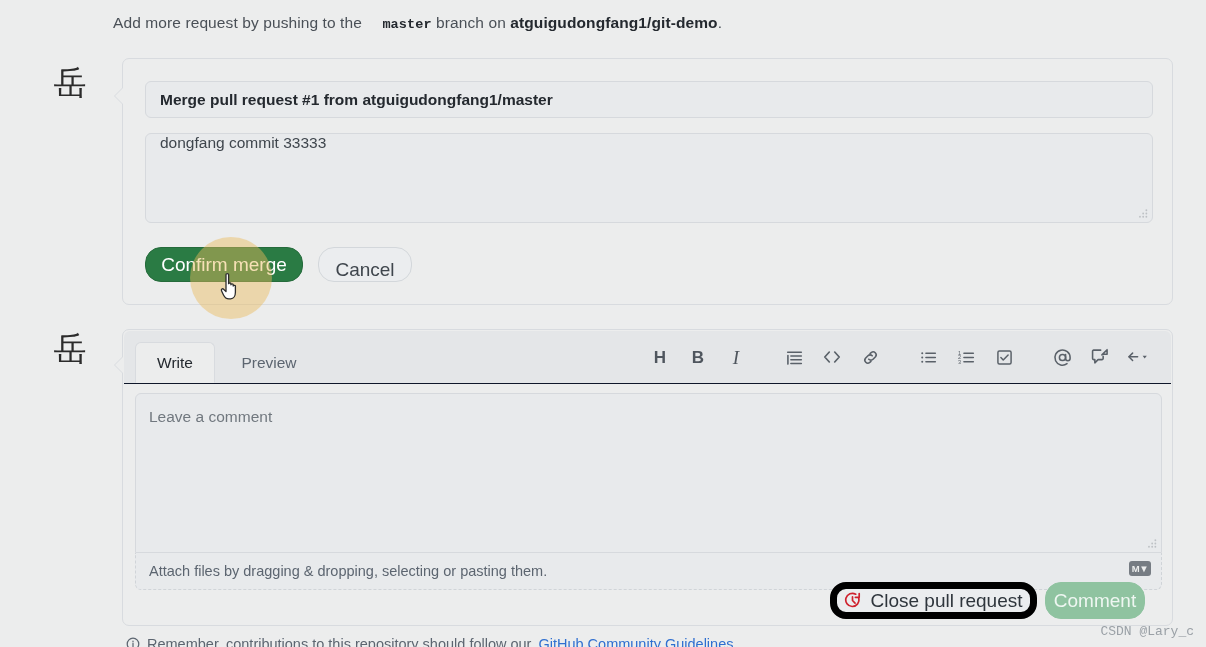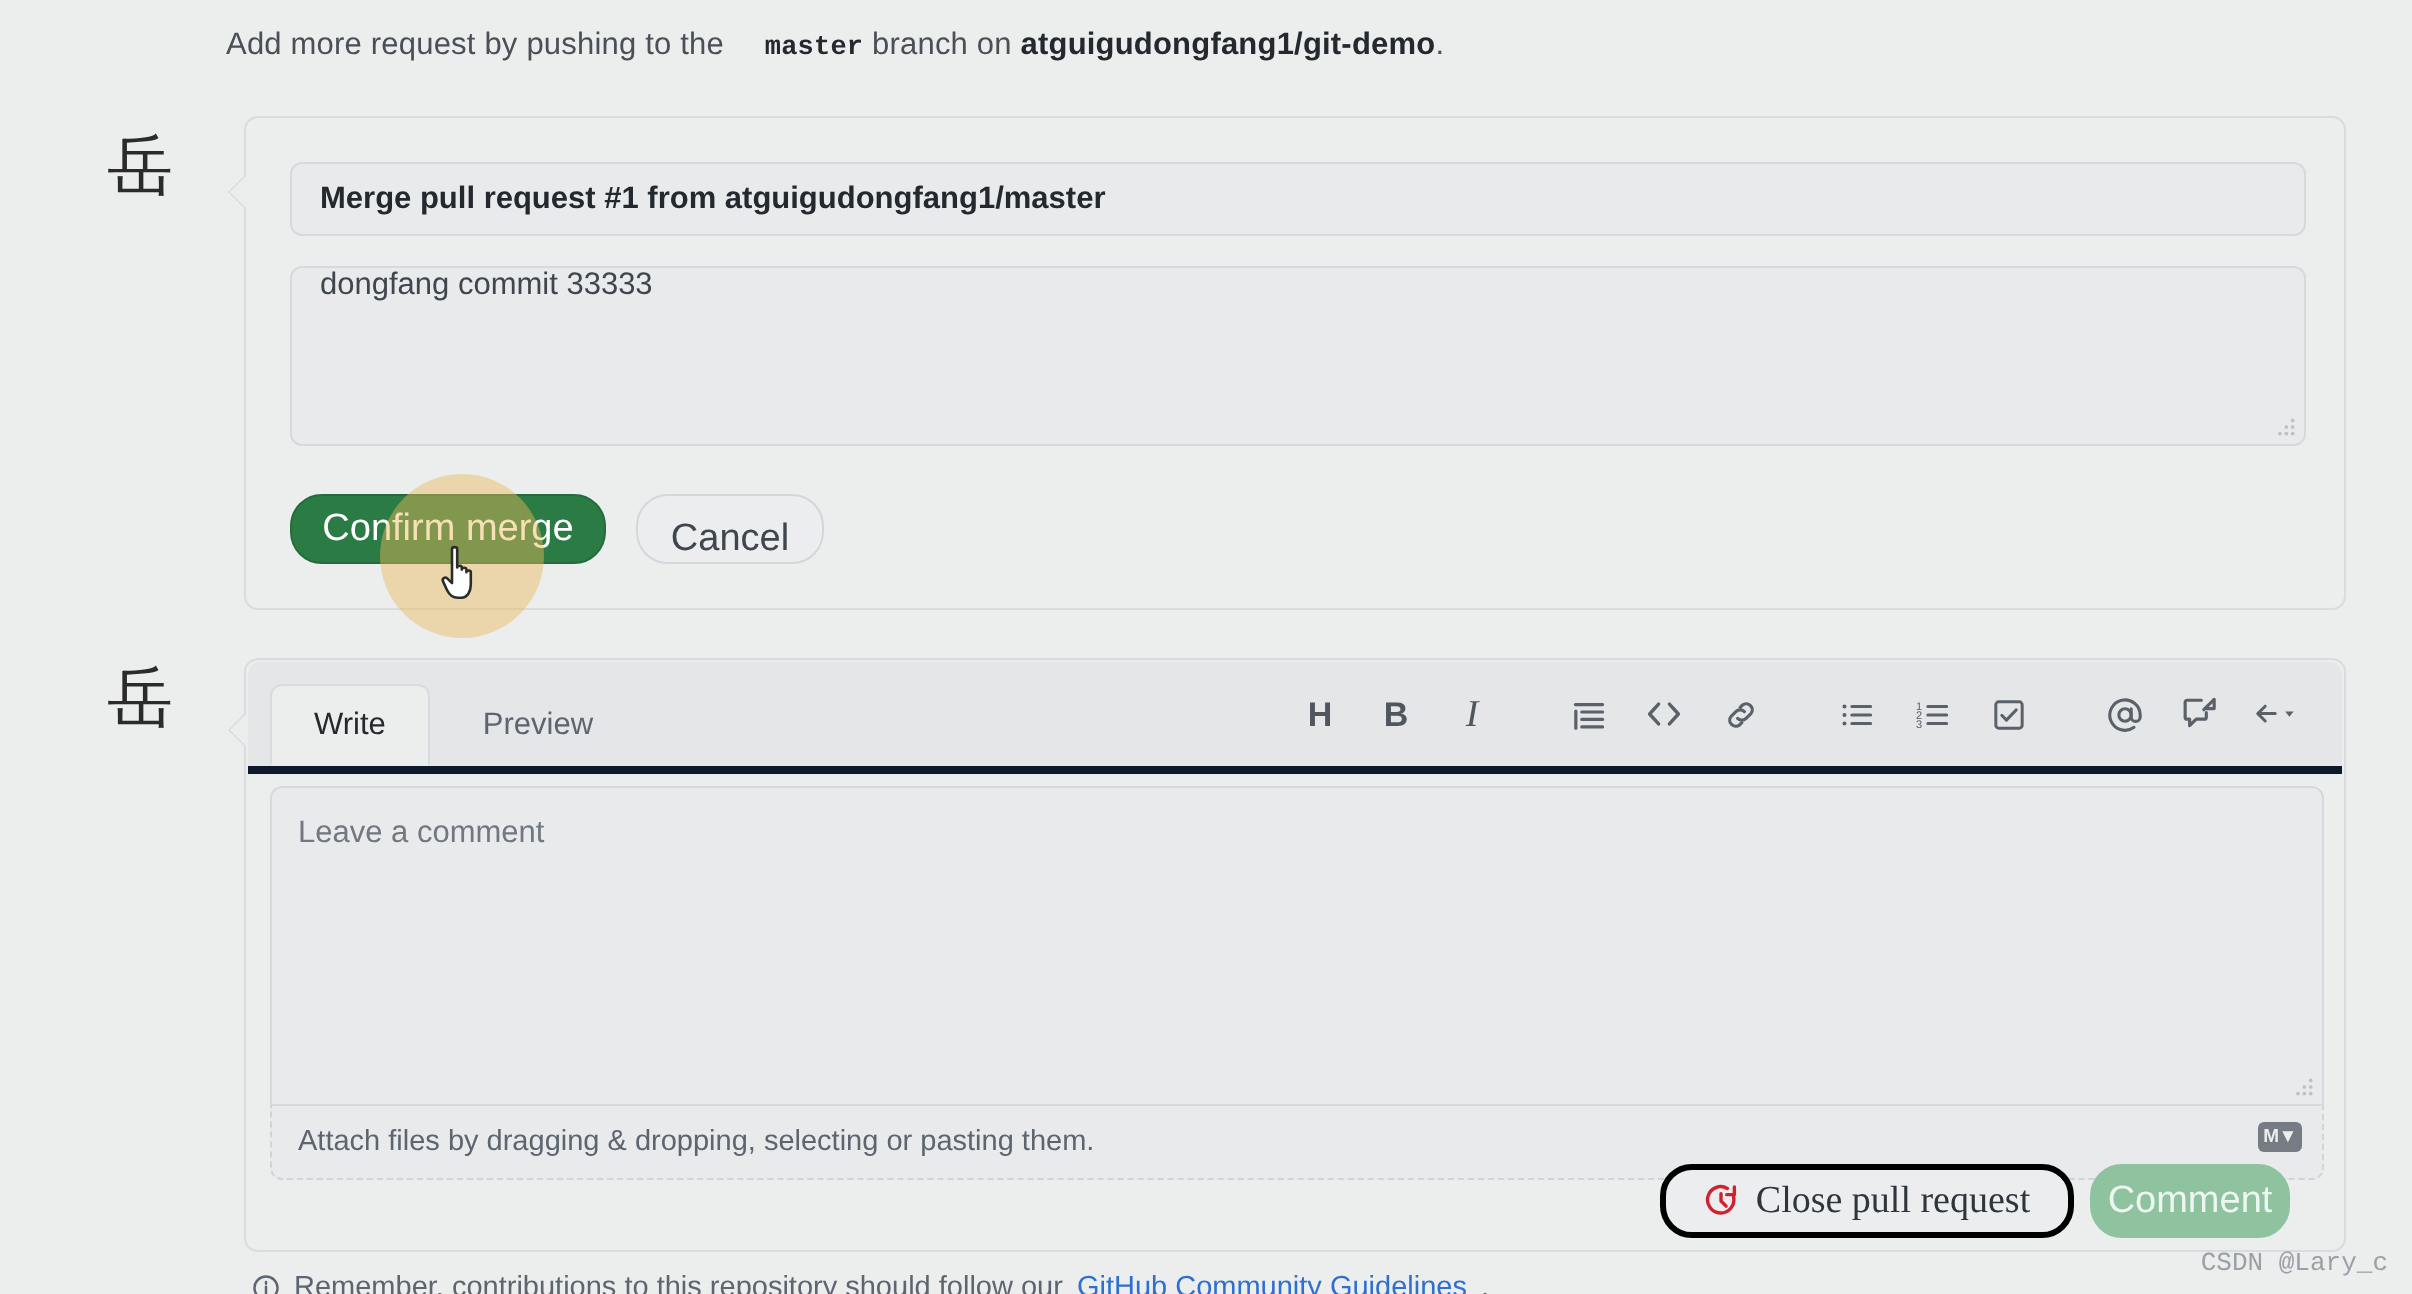--- a/index.html
+++ b/index.html
@@ -189,21 +189,21 @@
   #comment-tail { left: -9px; top: 26px; }
   #comment-tail-inner { left: -8px; top: 27px; }
 
   #tabs-toolbar-row {
     position: absolute;
     left: 1px;
     top: 1px;
     right: 1px;
     height: 52px;
     background: #e4e6e8;
-    border-bottom: 4px solid #0f172a;
+    border-bottom: 1px solid #0f172a;
     border-radius: 6px 6px 0 0;
   }
   .tab {
     position: absolute;
     top: 11px;
     height: 41px;
     box-sizing: border-box;
     display: flex;
     align-items: center;
     justify-content: center;
@@ -309,24 +309,23 @@
     justify-content: center;
     letter-spacing: -.3px;
   }
 
   #close-pr-btn {
     left: 707px;
     top: 252px;
     width: 207px;
     height: 37px;
     background: #ebedef;
-    border: 3px solid #000000;
+    border: 7px solid #000000;
     color: #2e353c;
     gap: 9px;
-    font-family: Liberation Serif, serif;
   }
   #comment-btn {
     left: 922px;
     top: 252px;
     width: 100px;
     height: 37px;
     background: #8fc3a0;
     border: 1px solid #8fc3a0;
     color: #eef6f1;
     cursor: default;

